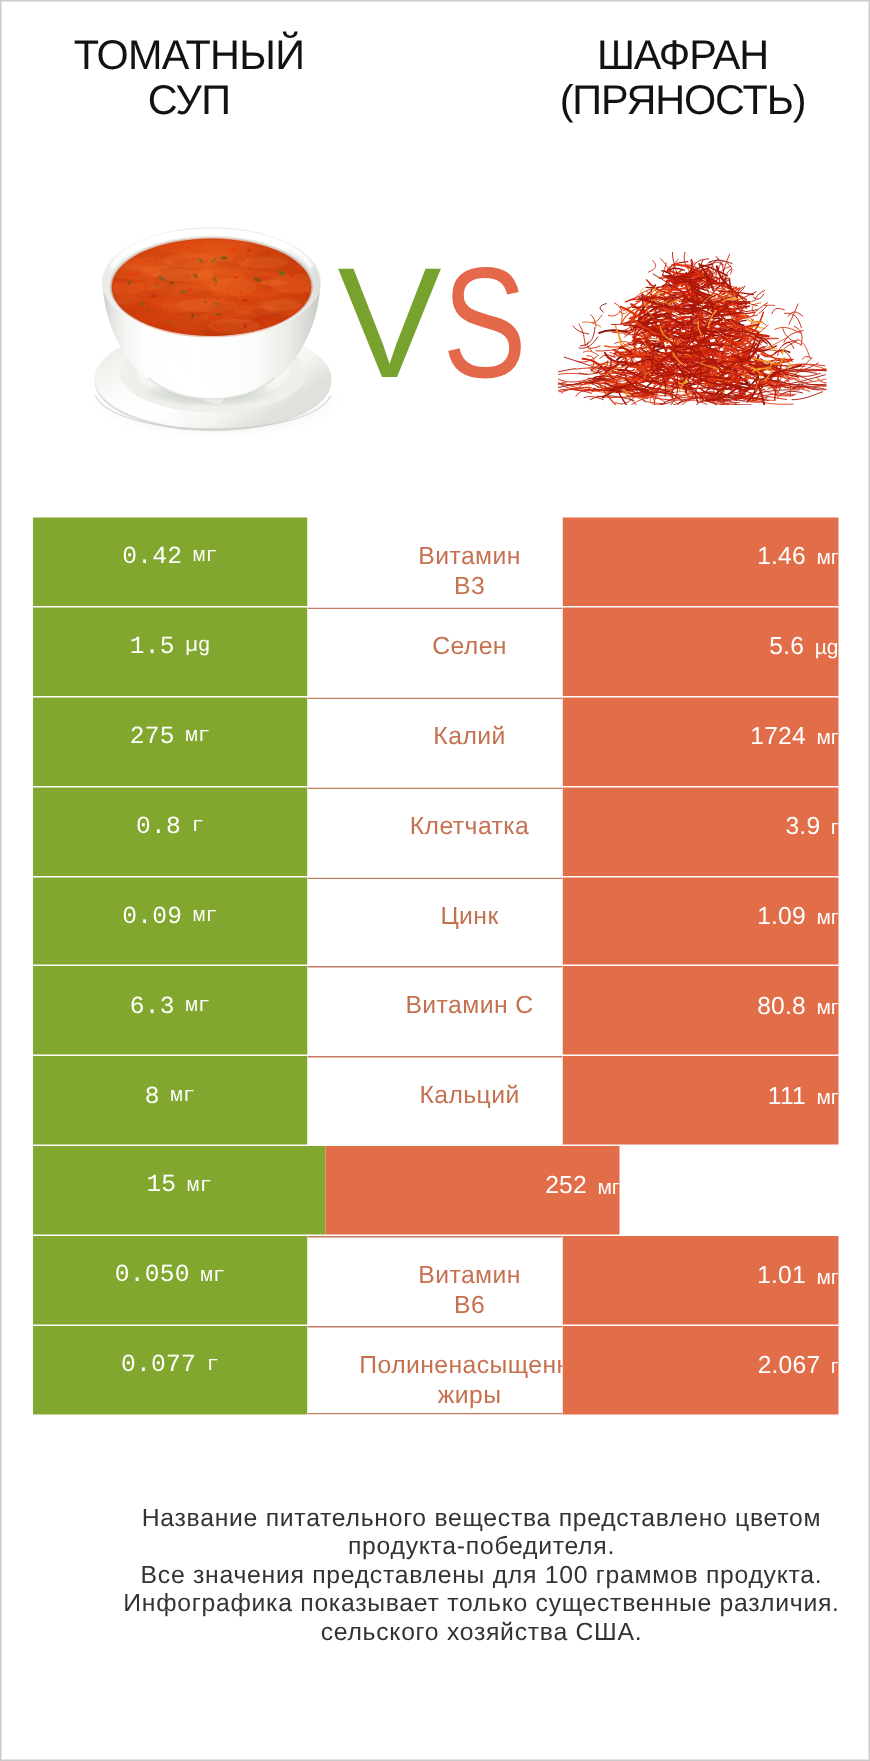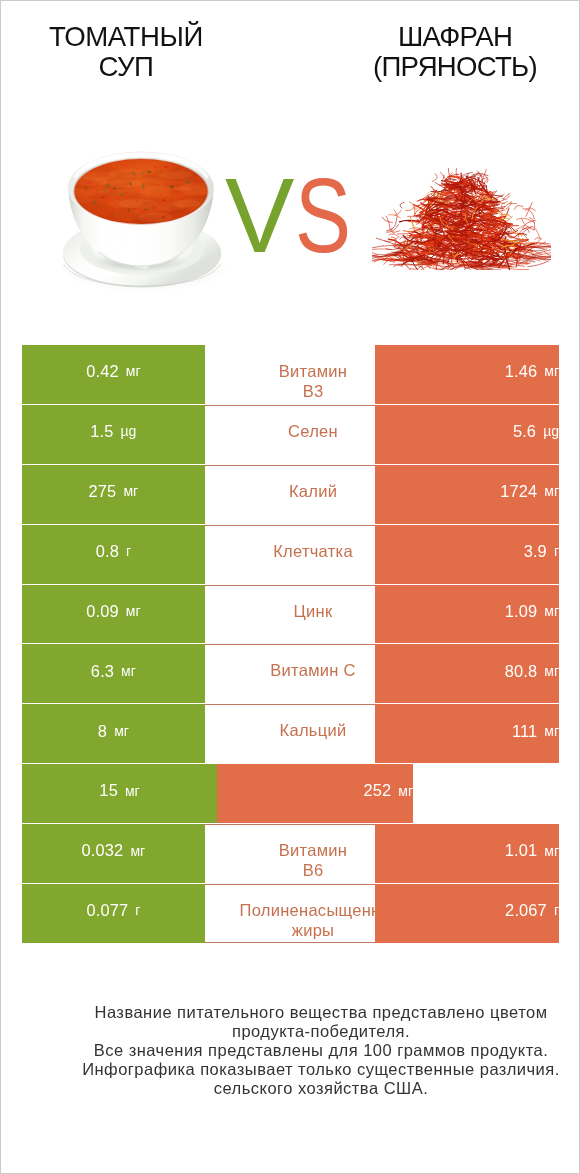--- a/index.html
+++ b/index.html
@@ -24,21 +24,21 @@
   font-family:"Liberation Sans",sans-serif;display:block;transform-origin:left top;}
 .vsl{color:#78a22e;left:0;font-size:105px;transform:scaleX(0.99);}
 .vsr{color:#e4684a;left:70px;font-size:105px;transform:scaleX(0.80);}
 
 
 .tbl{position:absolute;left:21px;top:344px;width:537px;}
 .row{display:flex;height:58.9px;}
 .row+.row{margin-top:1px;}
 .cell{display:flex;align-items:center;justify-content:center;box-sizing:border-box;line-height:1;}
 .cm{align-items:flex-start;}
-.cl{width:195px;background:#82a72f;color:#fff;}
+.cl{width:195px;background:#82a72f;color:#fff;font-family:Liberation Mono, monospace;}
 .cm{width:179px;background:#fff;color:#c5714f;font-size:16.5px;text-align:center;
   line-height:19.5px;position:relative;overflow:hidden;letter-spacing:.28px;padding-left:46px;}
 .cm .txt{display:block;width:147px;margin:17px 16px 0;white-space:normal;position:relative;top:0;}
 .cr{width:196px;background:#e16e48;color:#fff;justify-content:flex-end;}
 .row+.row .cm:after{content:"";position:absolute;left:0;right:0;top:0;height:1px;background:#c07a5f;}
 .row:last-child .cm:before{content:"";position:absolute;left:0;right:0;bottom:0;height:1px;background:#c07a5f;z-index:2;}
 .val{font-size:16.4px;letter-spacing:.15px;white-space:nowrap;position:relative;top:-3px;}
 .cell i{font-style:normal;font-size:14px;margin-left:7px;position:relative;top:-3px;}
 
 
@@ -376,21 +376,21 @@
           <span class="val">15</span>
           <i>мг</i>
         </div>
         <div class="cell cr">
           <span class="val">252</span>
           <i>мг</i>
         </div>
       </div>
       <div class="row">
         <div class="cell cl">
-          <span class="val">0.032</span>
+          <span class="val">0.050</span>
           <i>мг</i>
         </div>
         <div class="cell cm">
           <span class="txt">Витамин B6</span>
         </div>
         <div class="cell cr">
           <span class="val">1.01</span>
           <i>мг</i>
         </div>
       </div>

